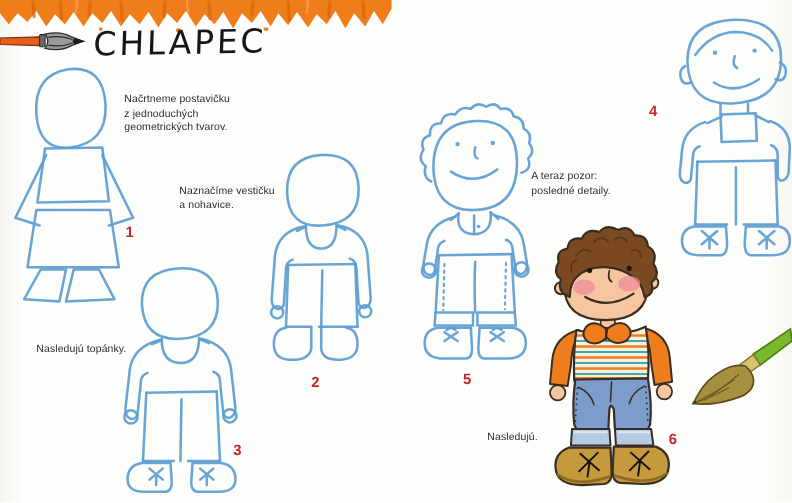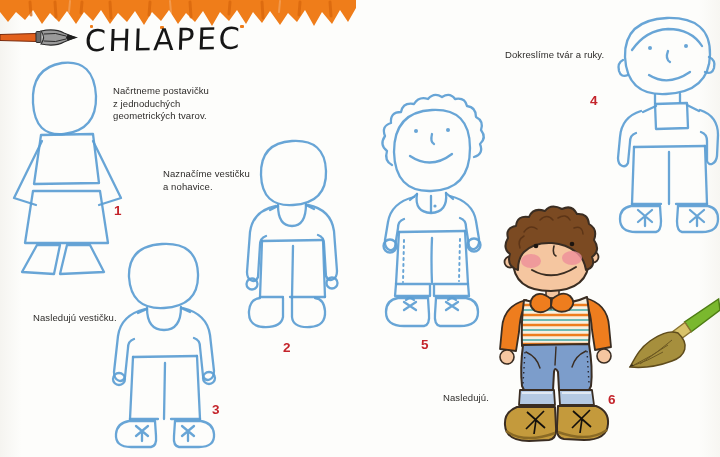--- a/index.html
+++ b/index.html
@@ -228,22 +228,23 @@
   </g>
 </svg>
 
 <div class="title">CHLAPEC</div>
 
 <div class="instr" style="left:113px;top:85px;width:125px">Načrtneme postavičku
 z jednoduchých
 geometrických tvarov.</div>
 <div class="instr" style="left:163px;top:168px;width:110px">Naznačíme vestičku
 a nohavice.</div>
-<div class="instr" style="left:33px;top:312px;width:110px">Nasledujú vestičku.</div>
-<div class="instr" style="left:505px;top:49px;width:130px">Dokreslíme tvár a ruky.</div>
+<div class="instr" style="left:33px;top:312px;width:110px">Nasledujú topánky.</div>
+<div class="instr" style="left:483px;top:155px;width:110px">A teraz pozor:
+posledné detaily.</div>
 <div class="instr" style="left:443px;top:392px;width:90px">Nasledujú.</div>
 
 <div class="stepnum" style="left:114px;top:203px">1</div>
 <div class="stepnum" style="left:283px;top:340px">2</div>
 <div class="stepnum" style="left:212px;top:402px">3</div>
 <div class="stepnum" style="left:590px;top:93px">4</div>
 <div class="stepnum" style="left:421px;top:337px">5</div>
 <div class="stepnum" style="left:608px;top:392px">6</div>
 
 </div>

